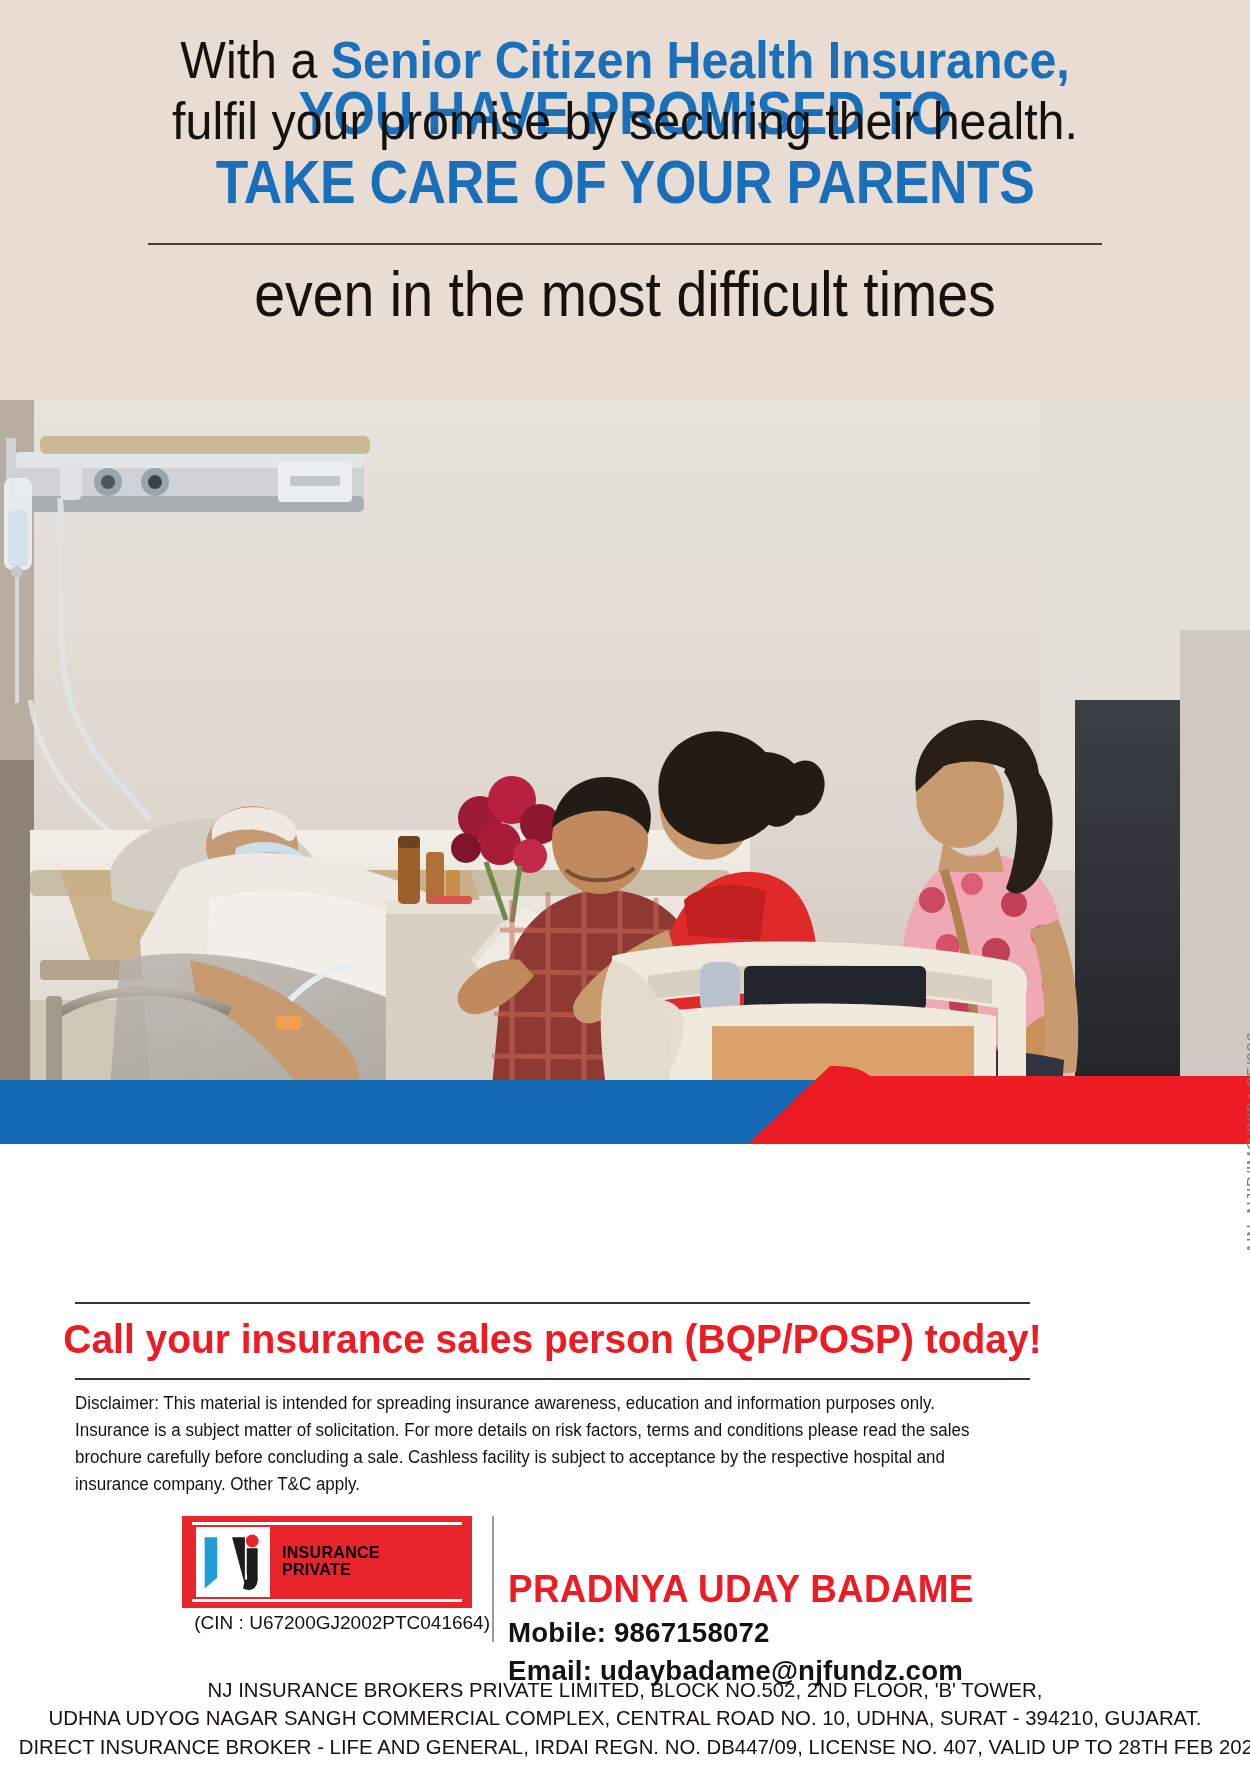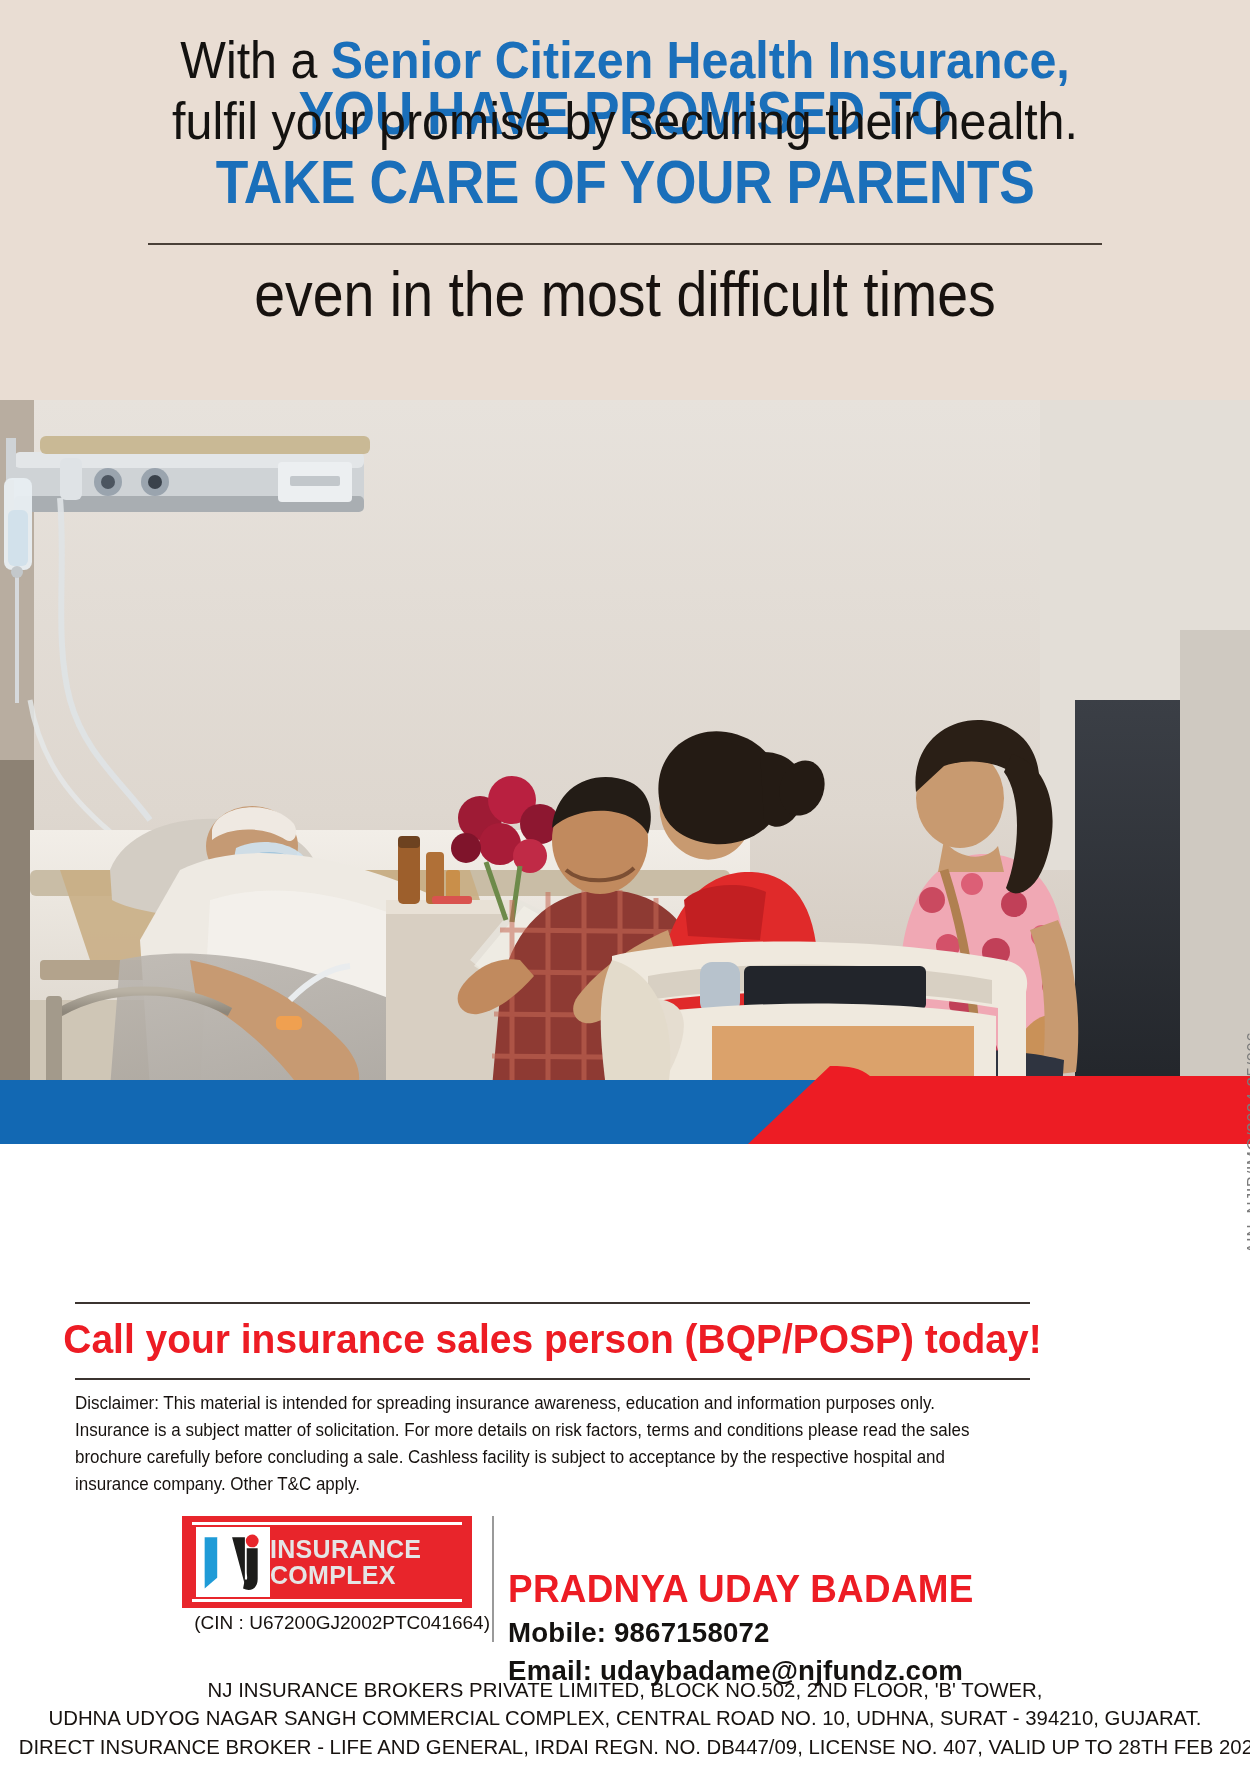--- a/index.html
+++ b/index.html
@@ -122,22 +122,22 @@
   .logo-box .hbar{position:absolute;left:10px;right:10px;height:3px;background:#fff;}
   .logo-box .hbar.t{top:6px;}
   .logo-box .hbar.b{bottom:6px;}
   .nj-mark{
     width:74px;height:70px;background:#fff;
     border:3px solid #fff;box-sizing:border-box;
     margin-left:4px;flex:0 0 auto;
   }
   .nj-mark svg{display:block;width:100%;height:100%;}
   .logo-text{
-    color:#e5e5e5;font-weight:bold;font-size:25px;line-height:1.04;
-    margin-left:0;letter-spacing:0.3px;
+    color:#000000;font-weight:bold;font-size:16px;line-height:1.04;
+    margin-left:12px;letter-spacing:0.3px;
   }
   .cin{
     position:absolute;left:160px;top:1612px;width:330px;
     text-align:right;font-size:19px;color:#17120f;
   }
   .vdiv{
     position:absolute;left:492px;top:1516px;width:2px;height:126px;background:#9a9a9a;
   }
   .contact{
     position:absolute;left:508px;top:1568px;width:560px;
@@ -413,21 +413,21 @@
           <path d="M6 64 L 6 8 L 20 8 L 20 52 Z" fill="#1f9bd7"></path>
           <path d="M20 8 L 34 8 L 34 64 L 20 64 Z" fill="#ffffff"></path>
           <path d="M22 8 L 36 8 L 50 60 L 50 8 L 50 8 Z" fill="#1d1d1b"></path>
           <path d="M36 8 L 50 8 L 50 64 L 36 64 Z" fill="#1d1d1b" opacity="0"></path>
           <path d="M52 20 L 64 20 L 64 54 C 64 64, 56 68, 48 64 L 50 54 C 54 56, 52 50, 52 46 Z" fill="#1d1d1b"></path>
           <circle cx="58" cy="12" r="7" fill="#e8252b"></circle>
         </svg>
       </span>
       <span class="logo-text">
         <span>INSURANCE</span><br>
-        <span>COMPLEX</span>
+        <span>PRIVATE</span>
       </span>
     </div>
   </div>
   <div class="cin">(CIN : U67200GJ2002PTC041664)</div>
 
   <div class="vdiv"></div>
 
   <div class="contact">
     <div class="name">PRADNYA UDAY BADAME</div>
     <div class="ln">Mobile: 9867158072</div>

